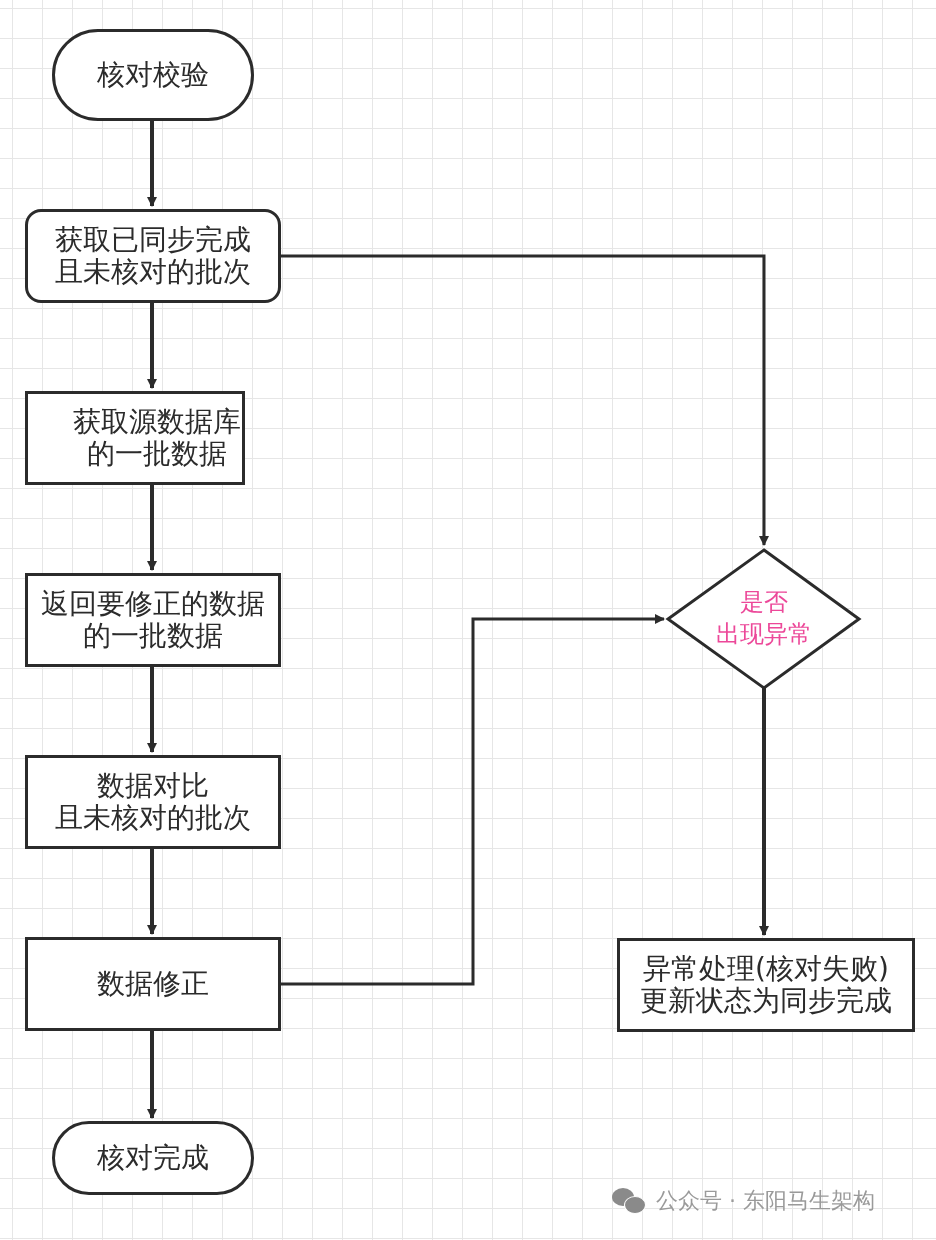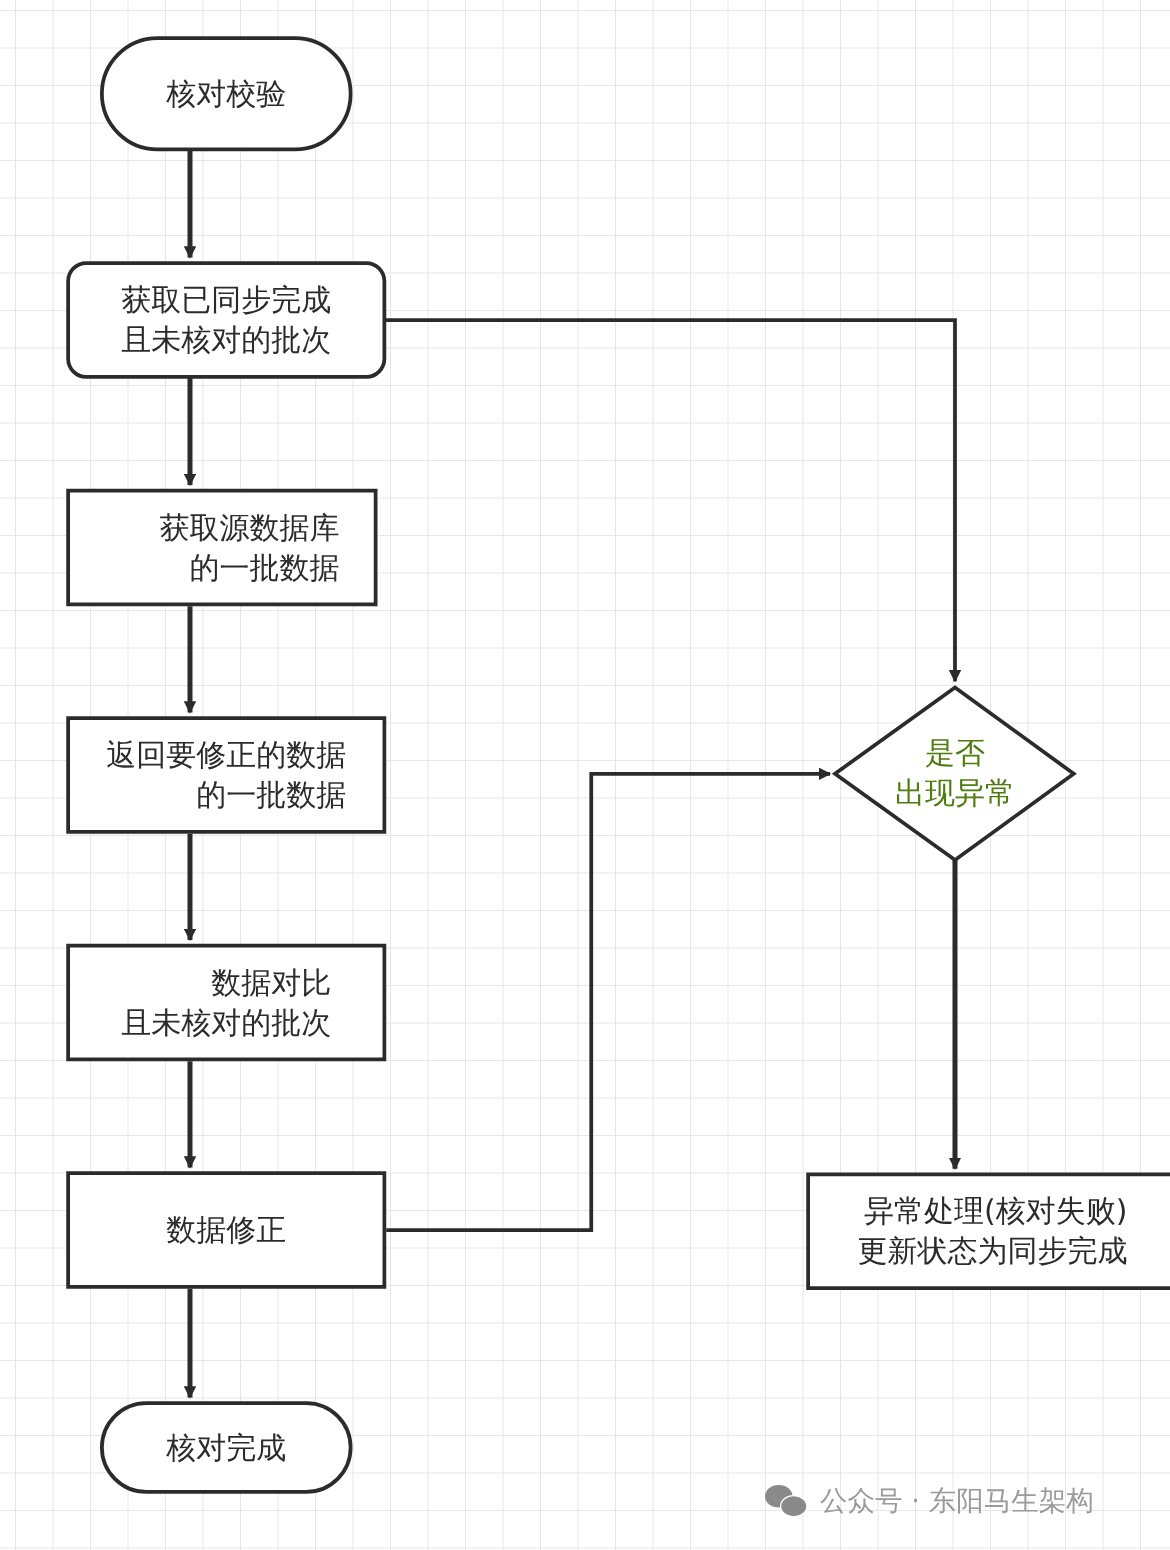--- a/index.html
+++ b/index.html
@@ -5,25 +5,25 @@
   html,body{margin:0;padding:0;}
   body{width:936px;height:1240px;position:relative;overflow:hidden;background:#ffffff;
     font-family:"DejaVu Sans",sans-serif;}
   .grid{position:absolute;left:0;top:0;width:936px;height:1240px;
     background-image:
       linear-gradient(to right,#e6e6e6 1px,transparent 1px),
       linear-gradient(to bottom,#e6e6e6 1px,transparent 1px);
     background-size:30px 30px;background-position:12px 8px;}
   svg.flow{position:absolute;left:0;top:0;}
   .node{position:absolute;box-sizing:border-box;border:3px solid #2b2b2b;background:#fff;
-    display:flex;align-items:center;justify-content:center;text-align:right;
-    font-size:24px;line-height:32px;color:#2b2b2b;margin-left:28px;}
+    display:flex;align-items:center;justify-content:center;text-align:center;
+    font-size:28px;line-height:32px;color:#2b2b2b;}
   .node .txt{white-space:pre-line;}
   .term{border-radius:46px;}
-  .diamond-label{position:absolute;text-align:center;font-size:24px;line-height:32px;color:#4d7c0f;white-space:pre-line;}
+  .diamond-label{position:absolute;text-align:center;font-size:24px;line-height:32px;color:#ec4899;white-space:pre-line;}
   .wm{position:absolute;left:612px;top:1186px;display:flex;align-items:center;color:#9a9a9a;font-size:22px;text-align:center;}
   .wm .icon{width:34px;height:26px;position:relative;margin-right:10px;}
   .wm .b1{position:absolute;left:0;top:0;width:22px;height:18px;border-radius:50%;background:#8a8a8a;}
   .wm .b2{position:absolute;left:12px;top:8px;width:20px;height:16px;border-radius:50%;background:#8a8a8a;border:1px solid #fff;}
 </style>
 </head>
 <body>
 
 <div class="grid"></div>
 
@@ -47,21 +47,21 @@
   <polygon points="764,550 859,619 764,688 668,619" fill="#fff" stroke="#2b2b2b" stroke-width="3"></polygon>
 </svg>
 
 <div class="node term" style="left:52px;top:29px;width:202px;height:92px;">
   <span class="txt">核对校验</span>
 </div>
 <div class="node" style="left:25px;top:209px;width:256px;height:94px;border-radius:16px;">
   <span class="txt">获取已同步完成
 且未核对的批次</span>
 </div>
-<div class="node" style="left:25px;top:391px;width:249px;height:94px;padding-left:44px;">
+<div class="node" style="left:25px;top:391px;width:220px;height:94px;padding-left:44px;">
   <span class="txt">获取源数据库
 的一批数据</span>
 </div>
 <div class="node" style="left:25px;top:573px;width:256px;height:94px;">
   <span class="txt">返回要修正的数据
 的一批数据</span>
 </div>
 <div class="node" style="left:25px;top:755px;width:256px;height:94px;">
   <span class="txt">数据对比
 且未核对的批次</span>

